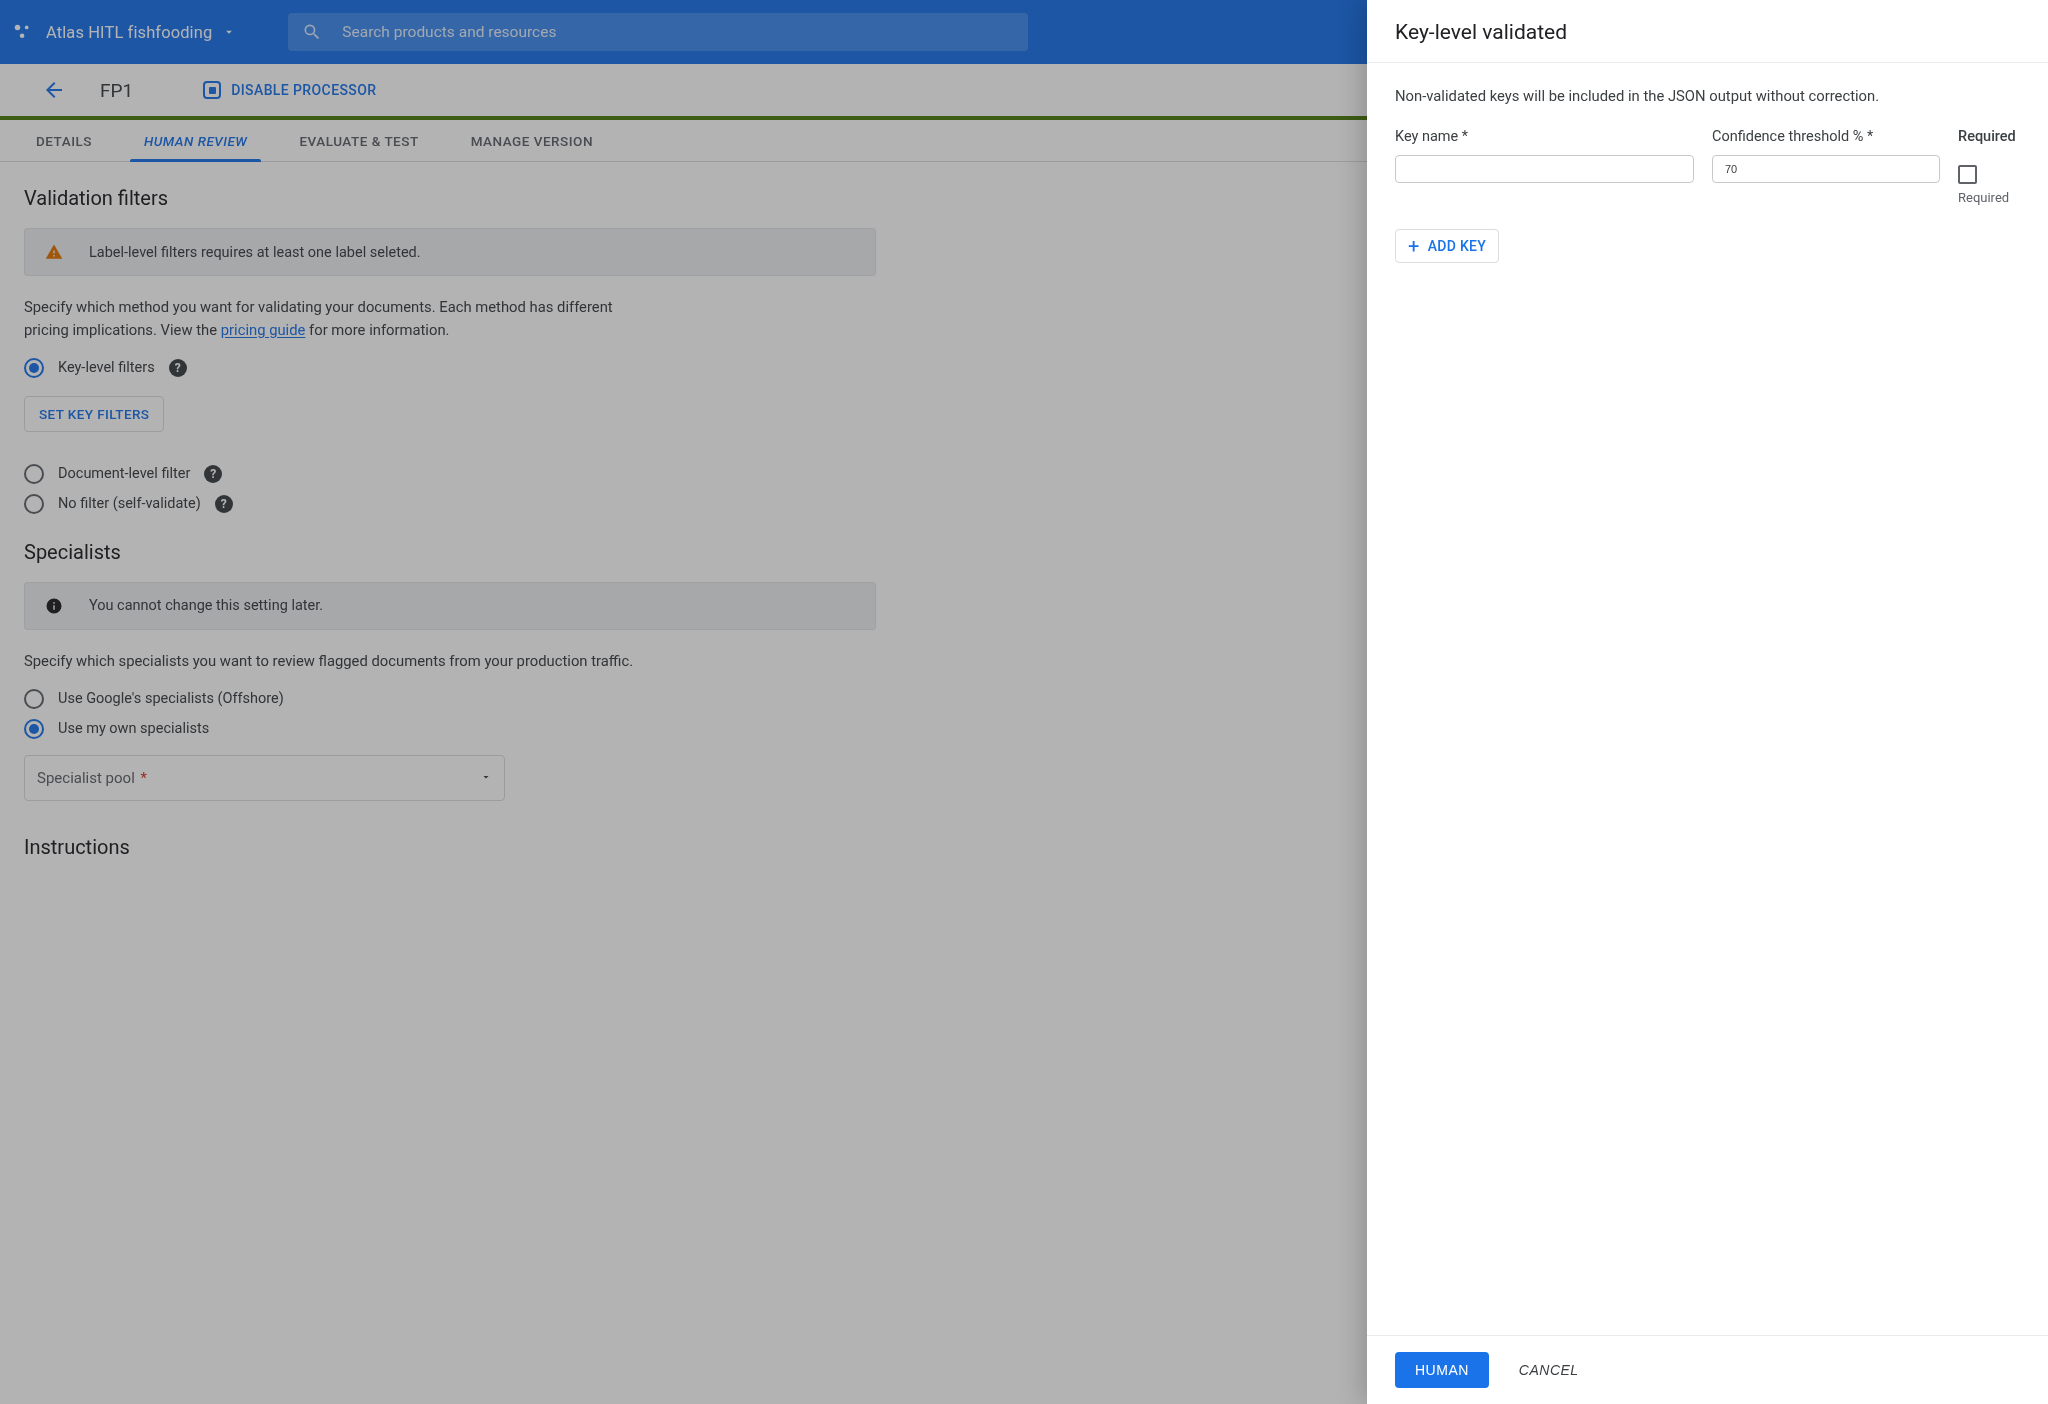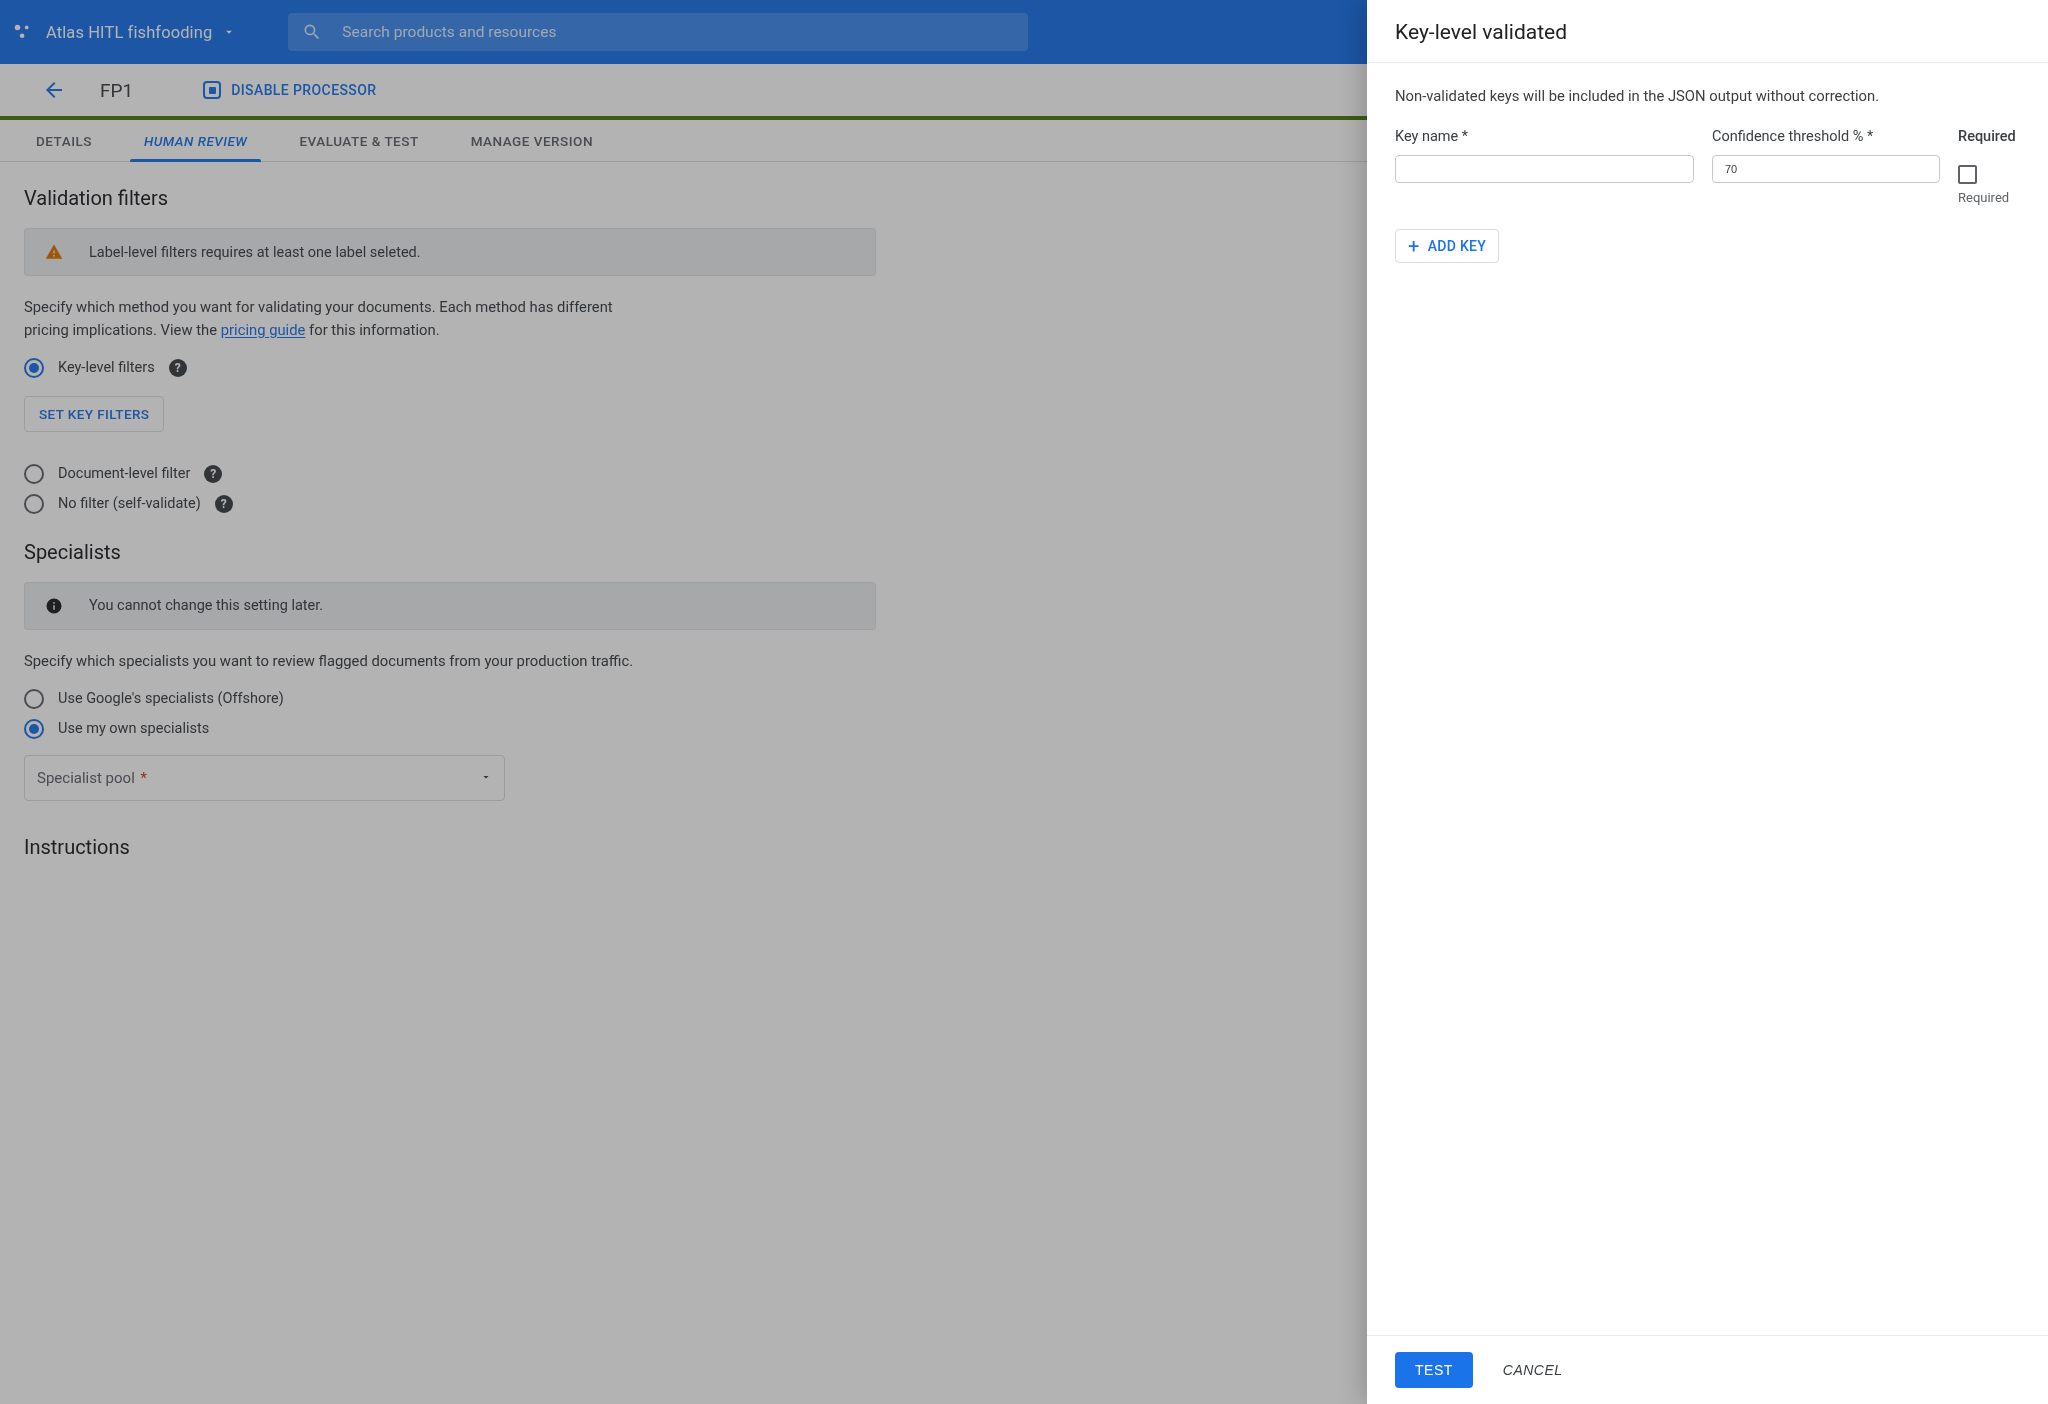--- a/index.html
+++ b/index.html
@@ -179,21 +179,21 @@
   <div class="banner">
     <span class="warn-ico">
       <svg width="18" height="18" viewBox="0 0 24 24" fill="#e37400">
           <path d="M1 21h22L12 2 1 21zm12-3h-2v-2h2v2zm0-4h-2v-4h2v4z"></path>
         </svg>
     </span>
     <span>Label-level filters requires at least one label seleted.</span>
   </div>
 
   <div class="body-text">
-    <span>Specify which method you want for validating your documents. Each method has different pricing implications. View the </span><a href="#">pricing guide</a><span> for this information.</span>
+    <span>Specify which method you want for validating your documents. Each method has different pricing implications. View the </span><a href="#">pricing guide</a><span> for more information.</span>
   </div>
 
   <div class="radio-row">
     <span class="radio selected">
         <span class="dot"></span>
       </span>
     <span class="lbl">Key-level filters</span>
     <span class="help-ico">?</span>
   </div>
 
@@ -275,16 +275,16 @@
         </div>
       </div>
     </div>
 
     <div class="add-key-btn">
       <span class="plus">+</span>
       <span>ADD KEY</span>
     </div>
   </div>
   <div class="panel-footer">
-    <button class="btn-primary"><span>TEST</span></button>
+    <button class="btn-primary"><span>HUMAN</span></button>
     <button class="btn-text"><span>CANCEL</span></button>
   </div>
 </div>
 
 </body></html>

